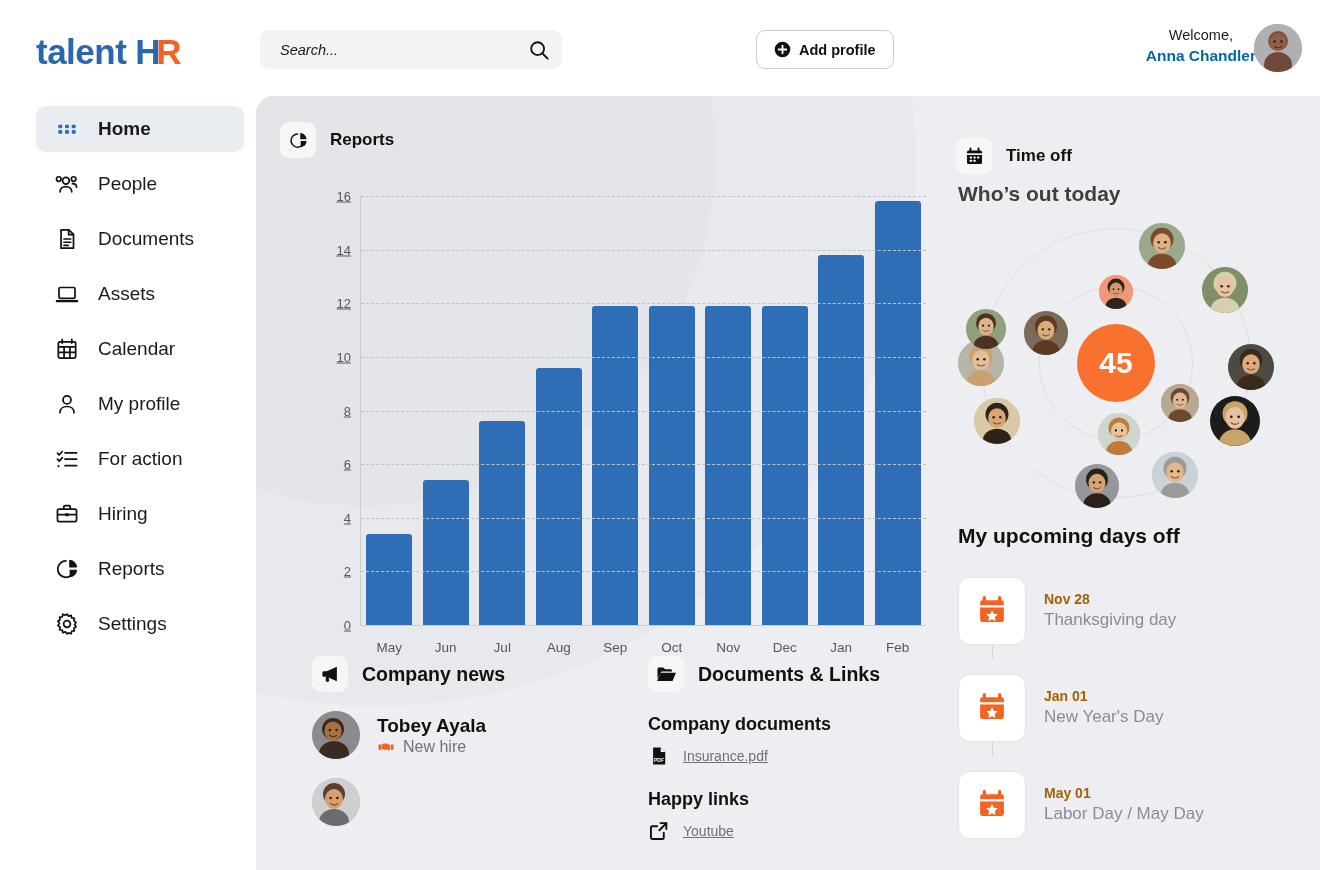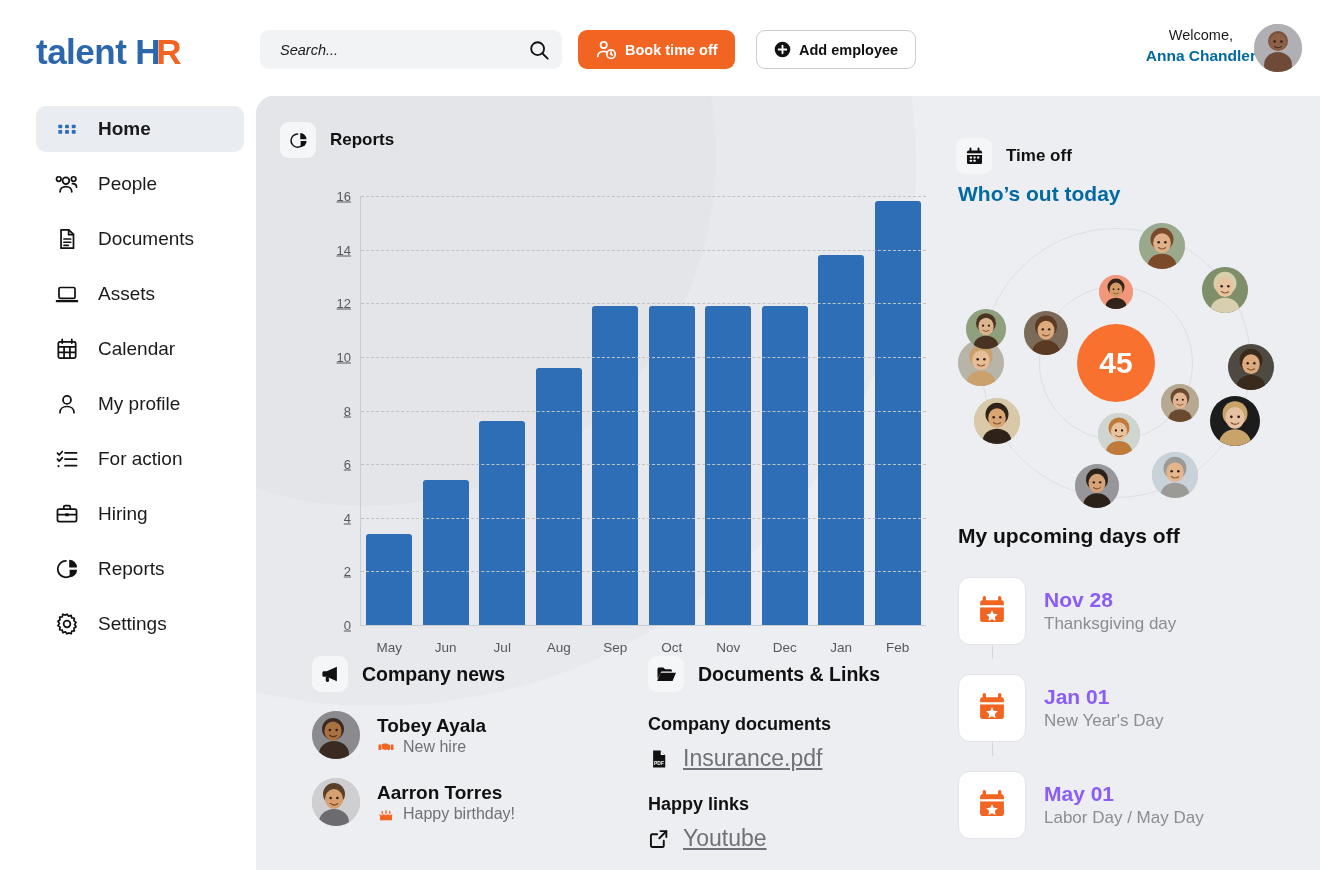--- a/index.html
+++ b/index.html
@@ -137,29 +137,29 @@
   .docs { position: absolute; left: 392px; top: 560px; width: 320px; }
   .sec-title { font-size: 19.5px; font-weight: bold; color: #111; }
   .news-row { display: flex; align-items: center; gap: 17px; margin-top: 19px; }
   .news-av { width: 48px; height: 48px; border-radius: 50%; overflow: hidden; flex: 0 0 48px; background: #c3c3c6; }
   .news-name { font-size: 19px; font-weight: bold; color: #111; line-height: 1.25; }
   .news-sub { display: flex; align-items: center; gap: 8px; font-size: 16px; color: #6E7278; }
   .sub-ico { width: 18px; height: 18px; flex: 0 0 18px; }
   .docs-h { font-size: 18px; font-weight: bold; color: #111; margin-top: 22px; }
   .docs-row { display: flex; align-items: center; gap: 13px; margin-top: 10px; }
   .docs-link {
-    font-size: 23px; color: #6E7278; text-decoration: underline;
+    font-size: 14px; color: #6E7278; text-decoration: underline;
     cursor: pointer;
   }
   .docs-ico { width: 22px; height: 22px; flex: 0 0 22px; }
 
   
   .right { position: absolute; left: 700px; top: 0; width: 364px; height: 556px; }
   .right-h { position: absolute; left: 0; top: 42px; display: flex; align-items: center; gap: 14px; }
-  .whos-out { position: absolute; left: 2px; top: 86px; font-size: 21px; font-weight: bold; color: #0369a1; }
+  .whos-out { position: absolute; left: 2px; top: 86px; font-size: 21px; font-weight: bold; color: #404040; }
 
   .orbit { position: absolute; left: 0px; top: 122px; width: 320px; height: 290px; }
   .ring {
     position: absolute; border: 1px solid #DCDEE1; border-radius: 50%;
     left: 50%; top: 50%; transform: translate(-50%, -50%);
   }
   .ring-out { width: 270px; height: 270px; }
   .ring-in { width: 154px; height: 154px; }
   .center-count {
     position: absolute; left: 50%; top: 50%; transform: translate(-50%,-50%);
@@ -178,21 +178,21 @@
   .tl-row { display: flex; align-items: center; gap: 18px; position: relative; height: 97px; }
   .tl-card {
     width: 68px; height: 68px; background: #fff;
     border: 1px solid #E2E4E7; border-radius: 12px;
     display: flex; align-items: center; justify-content: center;
     flex: 0 0 68px; position: relative; z-index: 2;
   }
   .tl-line {
     position: absolute; left: 34px; width: 1px; background: #D3D5D8; z-index: 1;
   }
-  .tl-date { font-size: 21px; font-weight: bold; color: #8b5cf6; line-height: 1.3; }
+  .tl-date { font-size: 14px; font-weight: bold; color: #a16207; line-height: 1.3; }
   .tl-desc { font-size: 17px; color: #8A8D92; line-height: 1.3; }
 
   .av-img { width: 100%; height: 100%; display: block; }
 </style>
 </head>
 <body>
 
 <div class="app">
 
   <div class="header">
@@ -201,36 +201,27 @@
     </div>
 
     <div class="search-box">
       <input class="search-input" placeholder="Search..." style="">
       <svg class="search-icon" viewBox="0 0 24 24" fill="none" stroke="#111" stroke-width="2">
         <circle cx="10.5" cy="10.5" r="7"></circle>
         <line x1="15.8" y1="15.8" x2="21.5" y2="21.5" stroke-linecap="round"></line>
       </svg>
     </div>
 
-    <div class="btn btn-book">
-      <svg width="22" height="22" viewBox="0 0 24 24" fill="none" stroke="#fff" stroke-width="1.9">
-        <circle cx="9.5" cy="6.5" r="3.4"></circle>
-        <path d="M3 19c0-3.4 2.9-5.6 6.5-5.6 1.3 0 2.5.3 3.5.8" stroke-linecap="round"></path>
-        <circle cx="17.5" cy="16.5" r="4.6" fill="#F26422"></circle>
-        <path d="M17.5 14.2v2.4l1.6 1" stroke-linecap="round"></path>
-      </svg>
-      <span>Book time off</span>
-    </div>
 
     <div class="btn btn-add">
       <svg width="17" height="17" viewBox="0 0 24 24">
         <circle cx="12" cy="12" r="11" fill="#111"></circle>
         <path d="M12 6.6v10.8M6.6 12h10.8" stroke="#fff" stroke-width="2.6" stroke-linecap="round"></path>
       </svg>
-      <span>Add employee</span>
+      <span>Add profile</span>
     </div>
 
     <div class="welcome">
       <div class="w1">Welcome,</div>
       <div class="w2">Anna Chandler</div>
     </div>
 
     <div class="avatar-top">
       <svg class="av-img" viewBox="0 0 48 48">
         <rect width="48" height="48" fill="#b0b0b4"></rect>
@@ -464,31 +455,20 @@
           <svg class="av-img" viewBox="0 0 48 48">
             <rect width="48" height="48" fill="#cfcfd2"></rect>
             <circle cx="22" cy="16" r="11" fill="#5a4028"></circle>
             <ellipse cx="22" cy="21" rx="9" ry="10" fill="#d8a071"></ellipse>
             <ellipse cx="22" cy="44" rx="15" ry="13" fill="#6b6b70"></ellipse>
             <circle cx="18.6" cy="20" r="1.25" fill="#2b1d13"></circle>
             <circle cx="25.4" cy="20" r="1.25" fill="#2b1d13"></circle>
             <path d="M18.4 25.4q3.6 3.1 7.2.3" stroke="#6b4526" stroke-width="1.2" fill="none" stroke-linecap="round"></path>
           </svg>
         </div>
-        <div>
-          <div class="news-name">Aarron Torres</div>
-          <div class="news-sub">
-            <svg class="sub-ico" viewBox="0 0 24 24">
-              <path d="M4 14.4h16v6H4z" fill="#F26422"></path>
-              <path d="M3.4 12.4c1.4 0 1.4 1.4 2.8 1.4s1.4-1.4 2.8-1.4 1.4 1.4 2.8 1.4 1.4-1.4 2.8-1.4 1.4 1.4 2.8 1.4 1.4-1.4 2.8-1.4v2.4H3.4z" fill="#F26422"></path>
-              <path d="M7 8.6v3.2M12 7.6v4.2M17 8.6v3.2" stroke="#F26422" stroke-width="1.7" stroke-linecap="round"></path>
-            </svg>
-            <span>Happy birthday!</span>
-          </div>
-        </div>
       </div>
     </div>
 
     <div class="docs">
       <div class="panel-head" style="position:relative;">
         <div class="badge-ico">
           <svg width="23" height="23" viewBox="0 0 24 24">
             <path d="M2.6 6.2c0-.9.7-1.6 1.6-1.6h4.6l1.8 2h5.5c.9 0 1.6.7 1.6 1.6v.6H6.6l-4 8z" fill="#111"></path>
             <path d="M5.8 10.2h16.1l-3.6 8.6H2.2z" fill="#111"></path>
           </svg>

